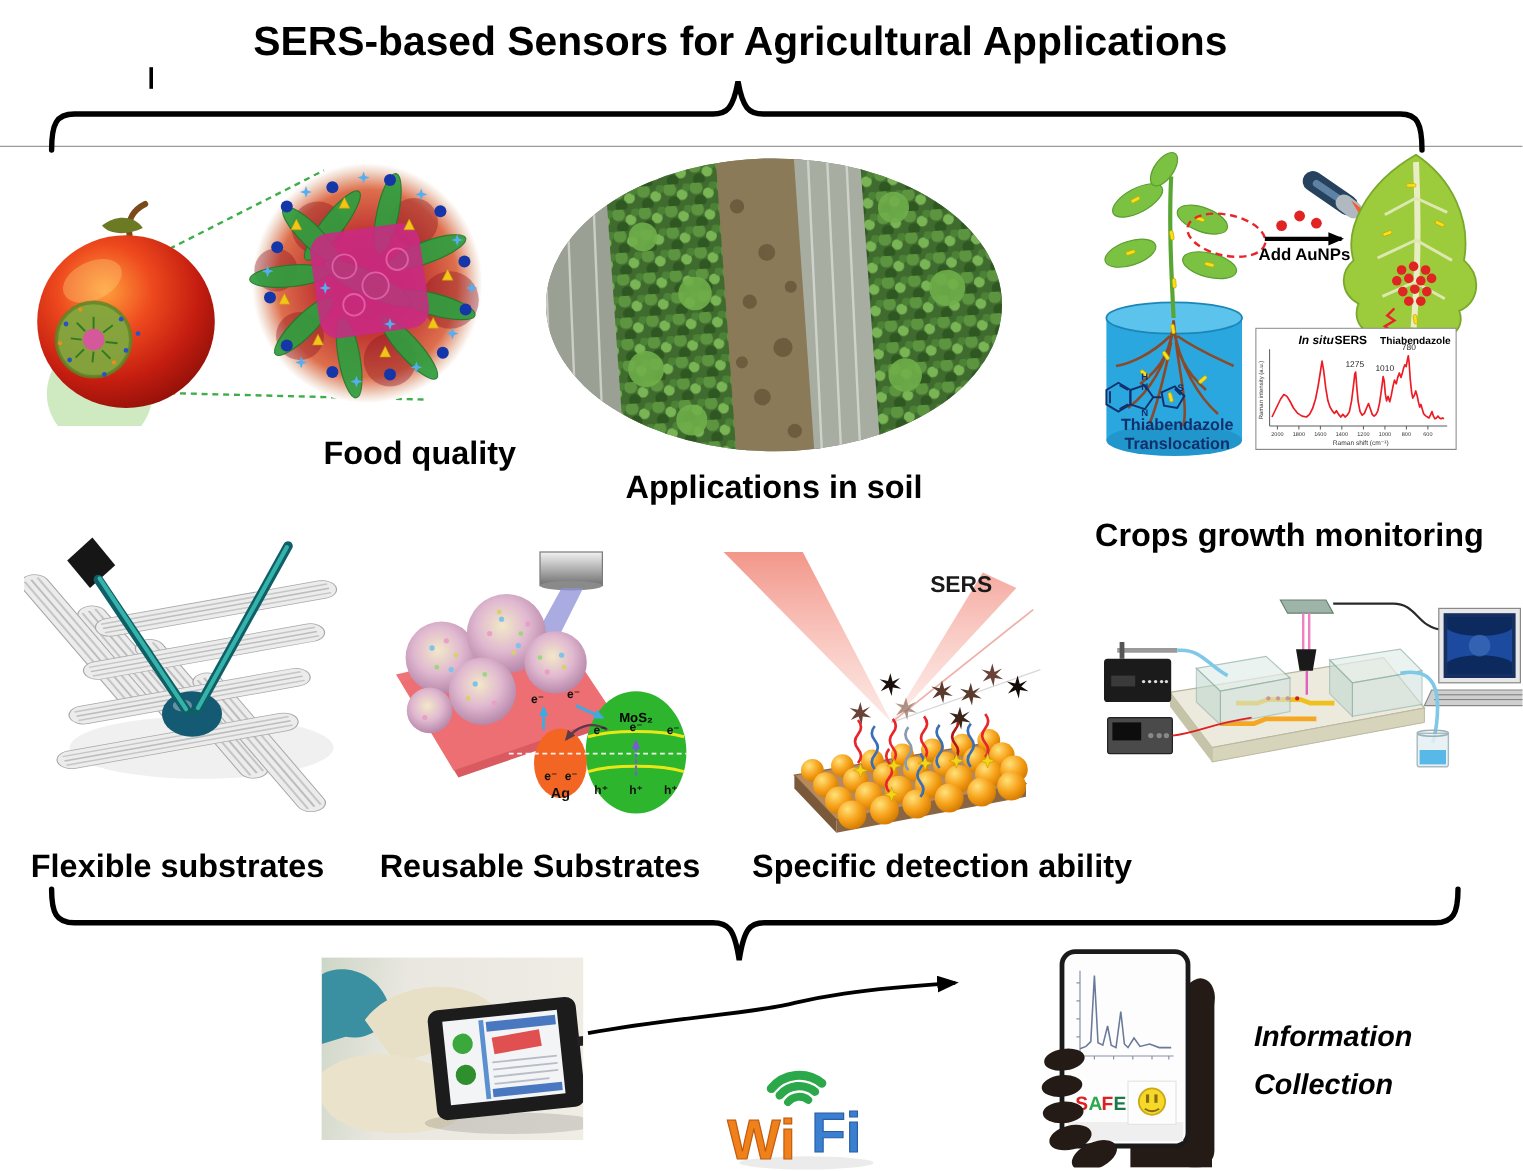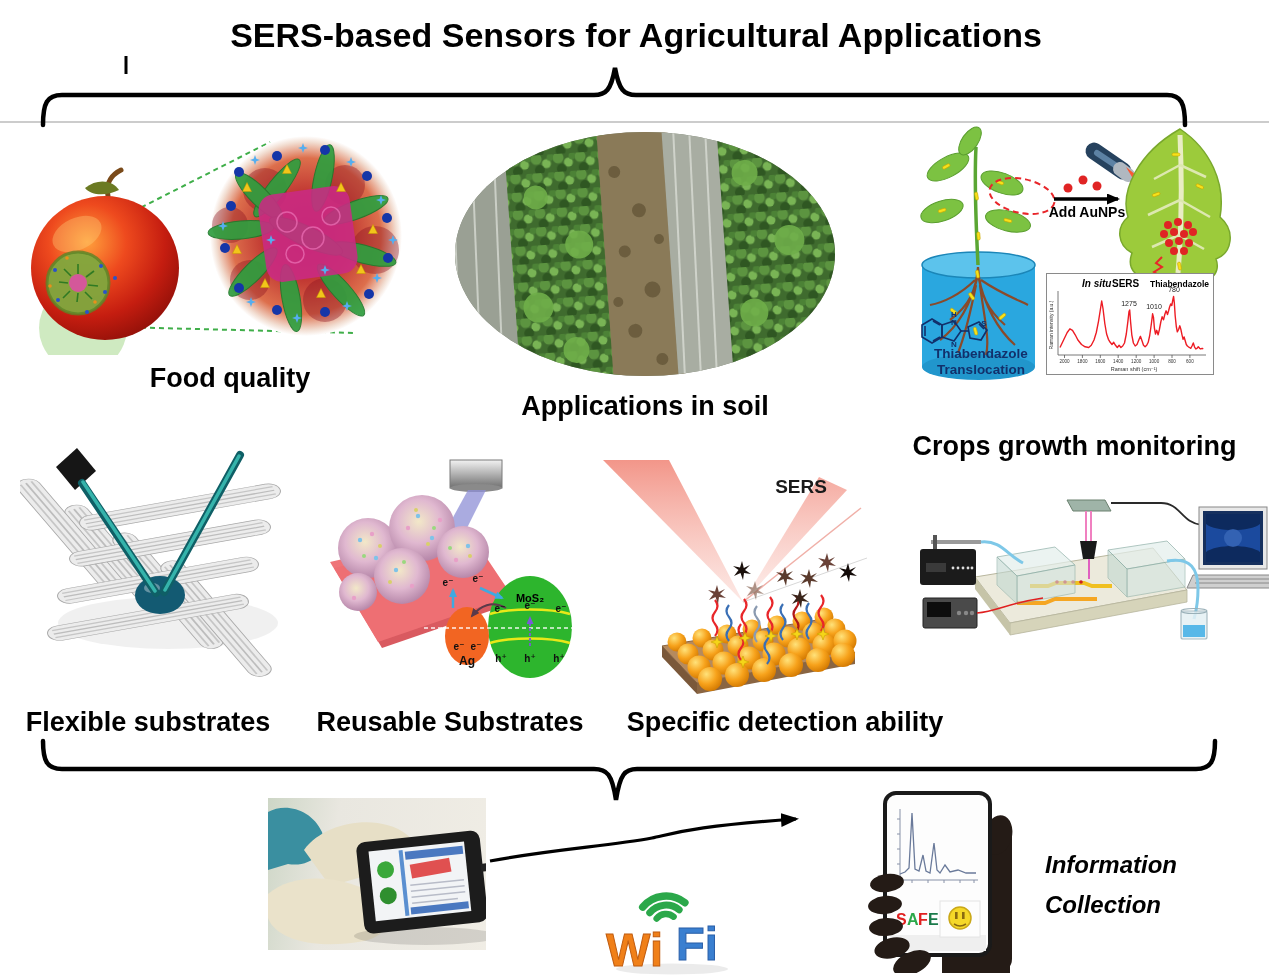--- a/index.html
+++ b/index.html
@@ -10,21 +10,21 @@
   .title{font-size:34px;font-weight:bold;color:#000;text-align:center;white-space:nowrap;}
   .info{font-size:24px;font-weight:bold;color:#000;line-height:40px;font-style:italic;}
   svg{display:block;}
   svg text{font-family:"Liberation Sans","DejaVu Sans",sans-serif;}
 </style>
 </head>
 <body>
 
 <div id="canvas">
 
-  <div class="abs title" style="left:0;top:16px;width:1234px;margin-left:19px;">SERS-based Sensors for Agricultural Applications</div>
+  <div class="abs title" style="left:0;top:16px;width:1234px;">SERS-based Sensors for Agricultural Applications</div>
 
   <svg class="abs" style="left:0;top:0;" width="1269" height="976">
     <defs>
       <marker id="mArrow" markerWidth="20" markerHeight="16" refX="15" refY="7" orient="auto" markerUnits="userSpaceOnUse">
         <path d="M0,0 L18,7 L0,14 Z" fill="#000"></path>
       </marker>
     </defs>
     <line x1="0" y1="122" x2="1269" y2="122" stroke="#9a9a9a" stroke-width="1.2"></line>
     <line x1="126" y1="56" x2="126" y2="74" stroke="#000" stroke-width="3"></line>
     <path d="M43,125 C43,103 47,95 62,95 L594,95 C606,95 611,90 615,68 C619,90 624,95 636,95 L1167,95 C1181,95 1185,103 1185,125" fill="none" stroke="#000" stroke-width="4.5" stroke-linecap="round"></path>
@@ -155,21 +155,21 @@
           <use href="#triY" x="262" y="40"></use>
           <use href="#triY" x="316" y="58"></use>
         <use href="#triY" x="348" y="100"></use>
           <use href="#triY" x="336" y="140"></use>
           <use href="#triY" x="296" y="164"></use>
         <use href="#triY" x="240" y="154"></use>
           <use href="#triY" x="212" y="120"></use>
       </g>
     </g>
   </svg>
-  <div class="abs cap" style="left:30px;top:362px;width:400px;">
+  <div class="abs cap" style="left:30px;top:362px;width:400px;text-align:right;">
     <div>Food quality</div>
   </div>
 
   <svg class="abs" style="left:450px;top:130px;" width="390" height="252" viewBox="0 0 390 252">
     <defs>
       <clipPath id="ovalClip">
           <ellipse cx="195" cy="124" rx="190" ry="122"></ellipse>
         </clipPath>
       <pattern id="folPat" width="22" height="18" patternUnits="userSpaceOnUse">
         <rect width="22" height="18" fill="#3f6b2e"></rect>

